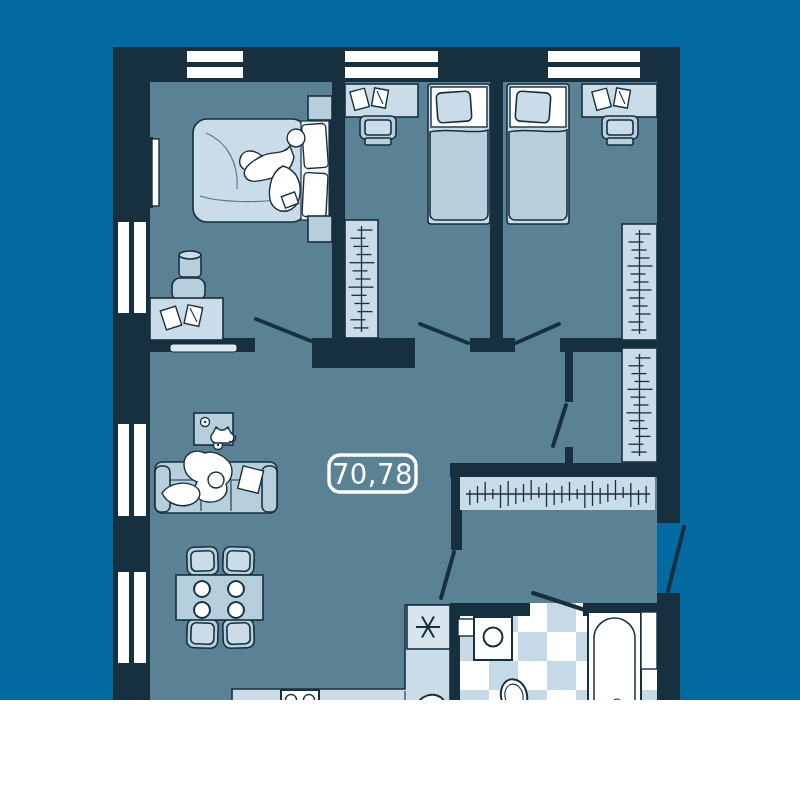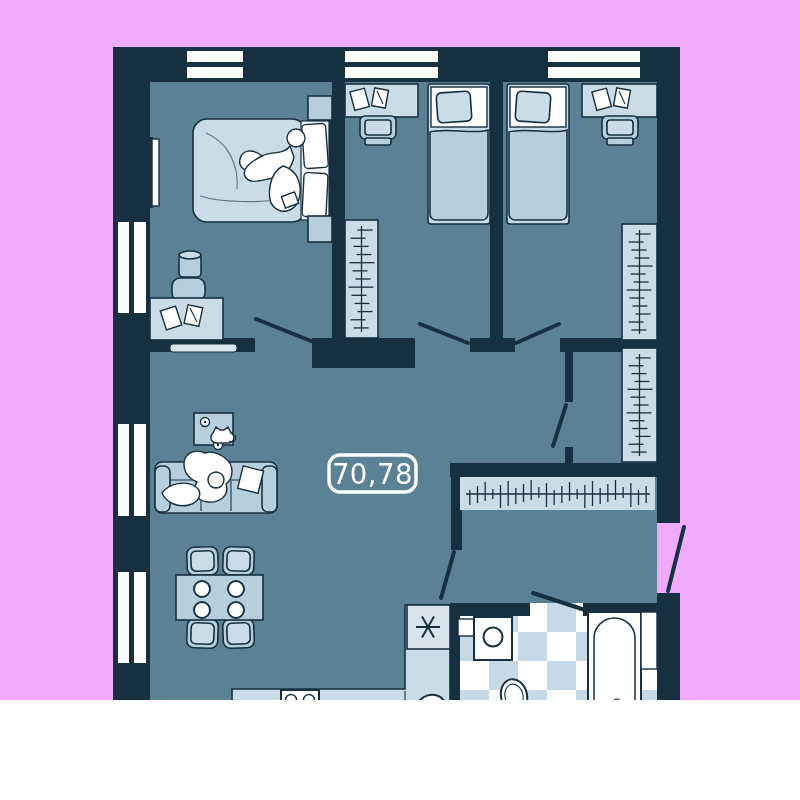--- a/index.html
+++ b/index.html
@@ -1,20 +1,20 @@
 <!DOCTYPE html>
 <html style="--wall: #17303f; --floor: #5b8194; --furn: #b7cfdd; --furn2: #c9dce8; --furn3: #d8e5ee; --tile: #c6d9e6; --white: #ffffff; --label: #ffffff;"><head>
 <meta charset="utf-8">
 <style>
   :root{
     --wall:#17303f; --floor:#5b8194; --furn:#b7cfdd; --furn2:#c9dce8;
     --furn3:#d8e5ee; --tile:#c6d9e6; --white:#ffffff; --label:#ffffff;
   }
   html,body{margin:0;padding:0;background:#fff;}
-  .canvas{position:relative;width:800px;height:700px;background:#f0abfc;overflow:hidden;}
+  .canvas{position:relative;width:800px;height:700px;background:#0369a1;overflow:hidden;}
   svg{position:absolute;inset:0;}
   .w{fill:var(--wall);}
   .win{fill:#ffffff;}
   .fl{fill:var(--floor);}
   .f1{fill:var(--furn);stroke:var(--wall);stroke-width:1.6;}
   .f2{fill:var(--furn2);stroke:var(--wall);stroke-width:1.6;}
   .f3{fill:var(--furn3);stroke:var(--wall);stroke-width:1.6;}
   .wh{fill:#ffffff;stroke:var(--wall);stroke-width:1.4;}
   .whb{fill:#ffffff;stroke:var(--wall);stroke-width:2;}
   .ln{stroke:var(--wall);fill:none;}

